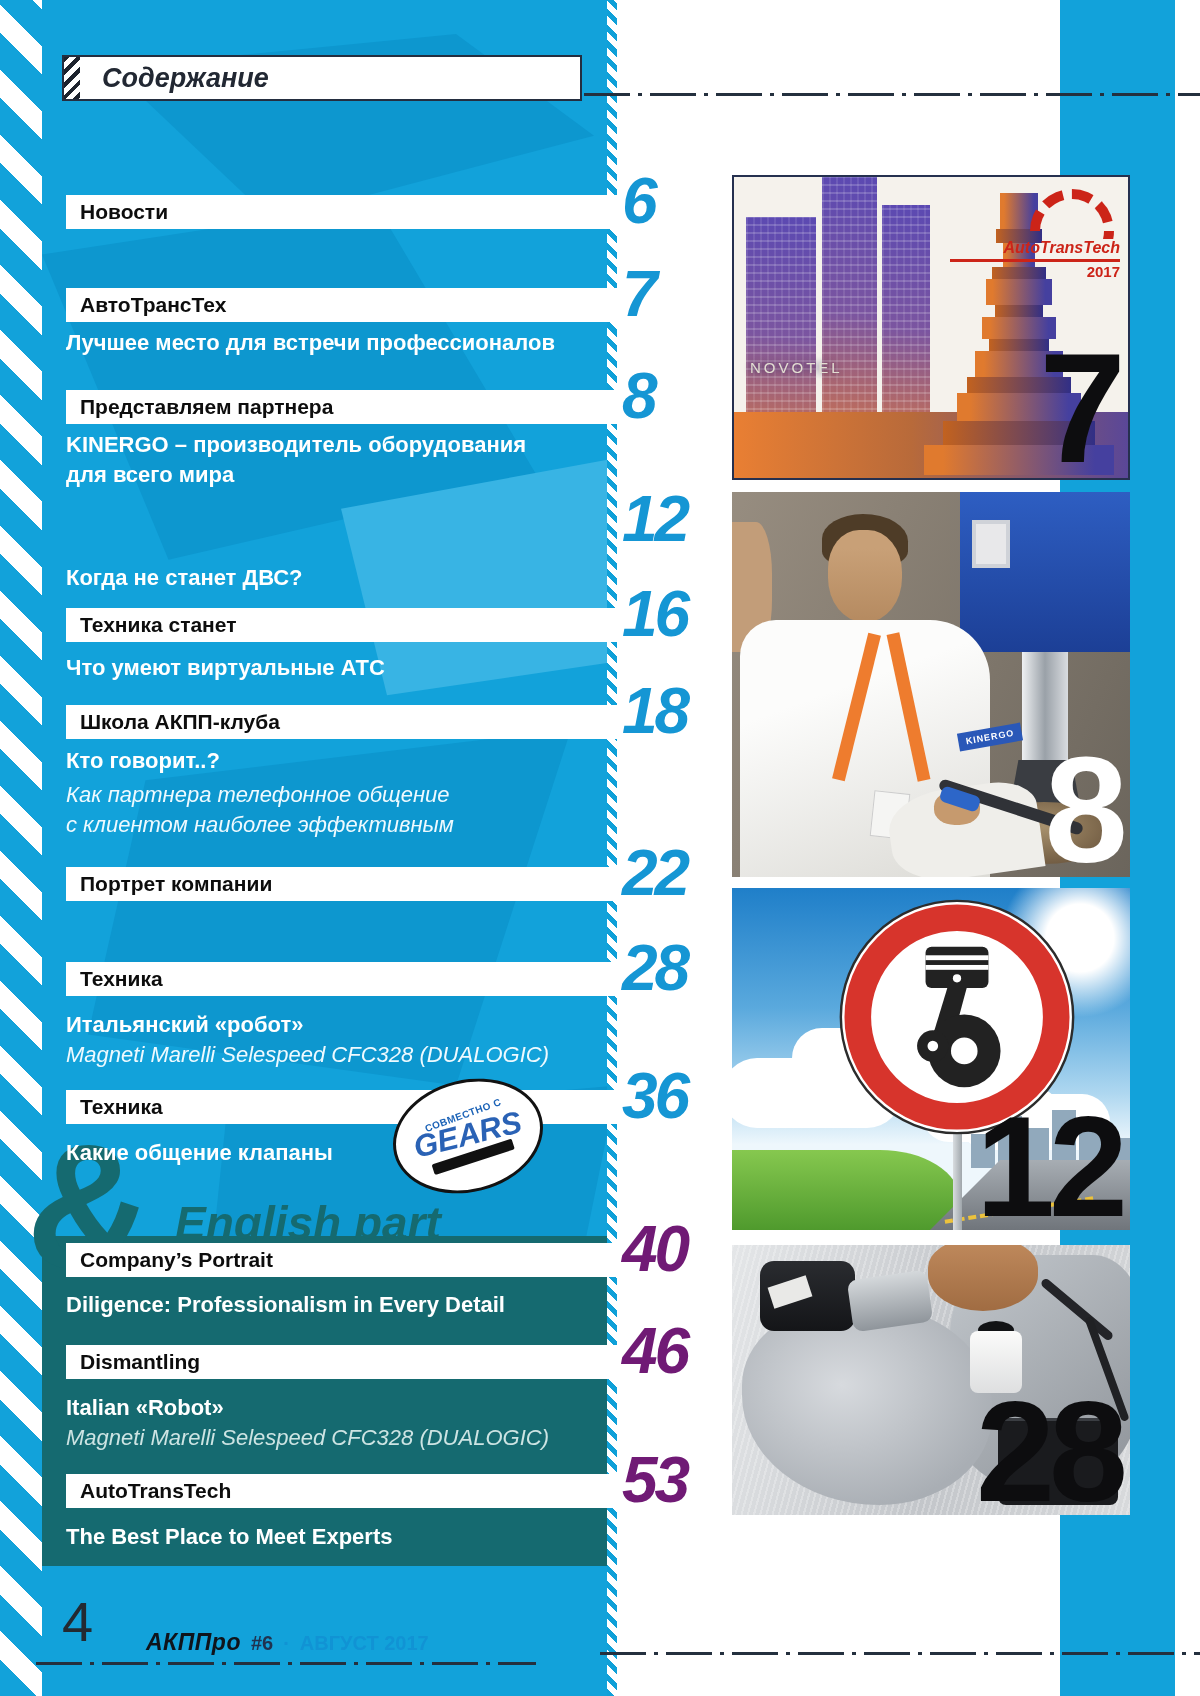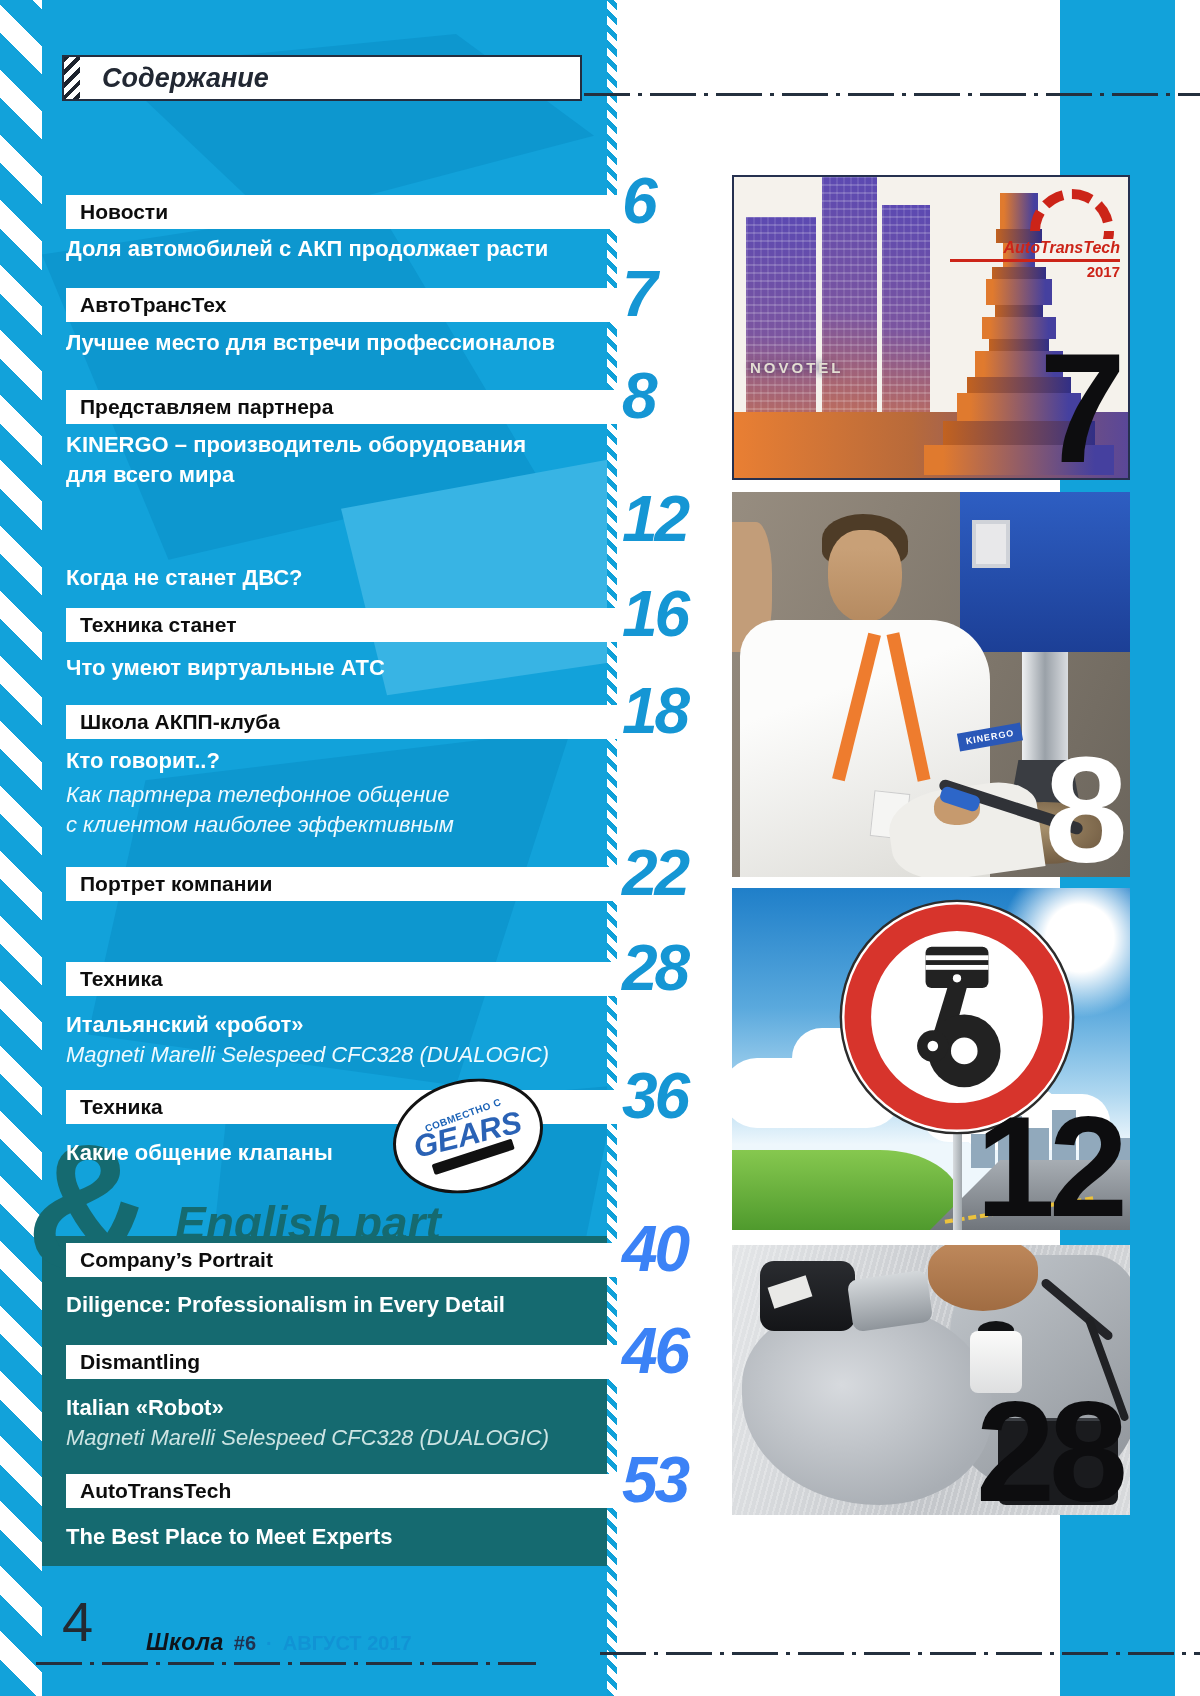--- a/index.html
+++ b/index.html
@@ -37,21 +37,21 @@
   
   .bar{position:absolute;left:66px;width:551px;height:34px;background:#fff;z-index:6;
     display:flex;align-items:center;padding-left:14px;box-sizing:border-box;
     font-size:21px;font-weight:800;color:#0d0d0d;text-align:right;}
   .line{position:absolute;left:66px;z-index:6;font-size:22px;color:#fff;white-space:nowrap;}
   .lb{font-weight:800;}
   .li{font-weight:400;font-style:italic;color:#eefaff;}
   .lt{color:#cde4e3;}
   .num{position:absolute;left:622px;z-index:6;font-size:64px;line-height:1;font-weight:800;
     font-style:italic;letter-spacing:-3px;color:#1596d4;}
-  .ten{color:#3b82f6;}
+  .ten{color:#701a75;}
 
   
   .amp{position:absolute;left:26px;top:1118px;font-size:176px;line-height:1;font-weight:800;
     color:#156a70;z-index:5;}
   .ep-label{position:absolute;left:175px;top:1196px;font-size:46px;font-weight:800;font-style:italic;
     color:#156a70;z-index:5;}
 
   
   .gears{position:absolute;left:392px;top:1080px;width:152px;height:112px;z-index:7;
     transform:rotate(-14deg);background:#fff;border:3px solid #121212;border-radius:50%;
@@ -72,21 +72,21 @@
   .f1{top:175px;height:305px;background:#f5f2ec;border:2px solid #25304f;box-sizing:border-box;}
   .f1 .b{background-image:
       repeating-linear-gradient(0deg,rgba(255,255,255,.18) 0 2px,transparent 2px 8px),
       repeating-linear-gradient(90deg,rgba(255,255,255,.10) 0 2px,transparent 2px 7px),
       linear-gradient(185deg,#5b49b2 0%,#7b55a0 45%,#e97c2f 100%);}
   .f1-b1{left:12px;top:40px;width:70px;height:265px;}
   .f1-b2{left:88px;top:0;width:55px;height:305px;}
   .f1-b3{left:148px;top:28px;width:48px;height:277px;}
   .f1-low{left:0;bottom:0;width:100%;height:66px;
       background:linear-gradient(90deg,#e97f33 0%,#b86a3a 45%,#5a4798 100%);}
-  .f1-nov{position:absolute;left:16px;top:182px;z-index:3;font-size:15px;font-weight:700;
+  .f1-nov{position:absolute;left:16px;top:182px;z-index:3;font-size:15px;font-weight:400;
       letter-spacing:3px;color:#e3ded2;text-shadow:0 0 6px rgba(40,35,90,.9);}
   .f1-shaft{position:absolute;left:190px;top:16px;width:190px;z-index:2;}
   .f1-shaft i{display:block;margin:0 auto;background:linear-gradient(90deg,#e07a2e 10%,#45409f 90%);}
   .f1-shaft i:nth-child(even){background:linear-gradient(90deg,#c2621f 0%,#312f86 100%);}
   .f1-att{position:absolute;right:8px;top:12px;width:170px;text-align:right;z-index:3;}
   .f1-gearc{width:100px;height:50px;overflow:hidden;margin-left:auto;}
   .f1-gearc::before{content:"";display:block;width:84px;height:84px;margin-left:10px;
       border-radius:50%;border:10px dashed #cc2418;box-sizing:border-box;}
   .f1-att .t{font-size:16px;font-weight:800;font-style:italic;color:#cc2418;}
   .f1-att .u{height:3px;background:#cc2418;margin:2px 0 1px;}
@@ -224,21 +224,20 @@
   <div class="bar" style="top:1243px">
       <span>Company’s Portrait</span>
     </div>
   <div class="bar" style="top:1345px">
       <span>Dismantling</span>
     </div>
   <div class="bar" style="top:1474px">
       <span>AutoTransTech</span>
     </div>
 
-  <div class="line lb" style="top:236px">Доля автомобилей с АКП продолжает расти</div>
   <div class="line lb" style="top:330px">Лучшее место для встречи профессионалов</div>
   <div class="line lb" style="top:432px">KINERGO – производитель оборудования</div>
   <div class="line lb" style="top:462px">для всего мира</div>
   <div class="line lb" style="top:565px">Когда не станет ДВС?</div>
   <div class="line lb" style="top:655px">Что умеют виртуальные АТС</div>
   <div class="line lb" style="top:748px">Кто говорит..?</div>
   <div class="line li" style="top:782px">Как партнера телефонное общение</div>
   <div class="line li" style="top:812px">с клиентом наиболее эффективным</div>
   <div class="line lb" style="top:1012px">Итальянский «робот»</div>
   <div class="line li" style="top:1042px">Magneti Marelli Selespeed CFC328 (DUALOGIC)</div>
@@ -373,19 +372,19 @@
       <div class="shape f4-res"></div>
       <div class="shape f4-ecu"></div>
       <div class="shape f4-cab1"></div>
       <div class="shape f4-cab2"></div>
     </div>
     <div class="fig-num">28</div>
   </div>
 
   <div class="ft-page">4</div>
   <div class="ft-row">
-    <span class="ft-brand">Школа</span>
+    <span class="ft-brand">АКППро</span>
     <span class="ft-issue">#6</span>
     <span class="ft-sep">·</span>
     <span class="ft-date">АВГУСТ 2017</span>
   </div>
 
 </div>
 
 </body></html>

